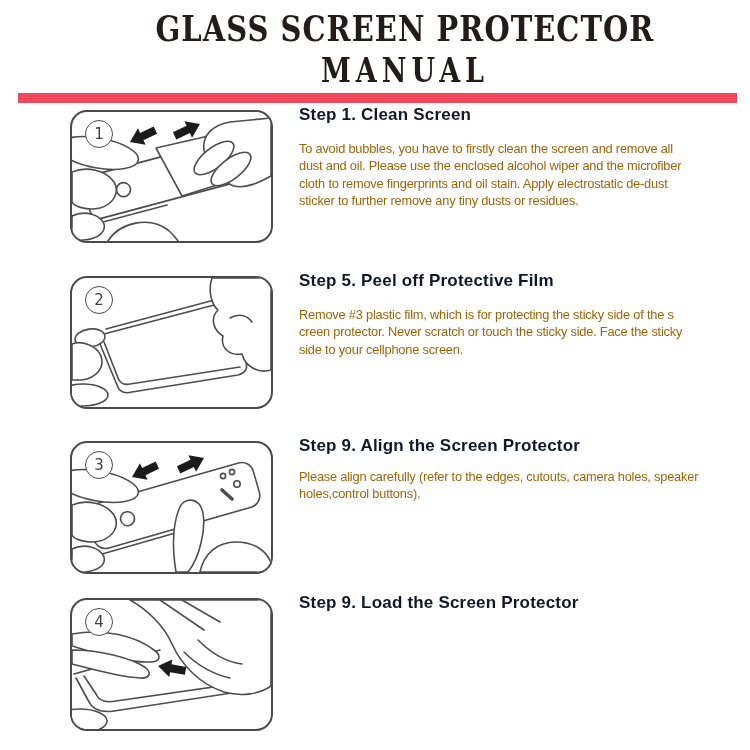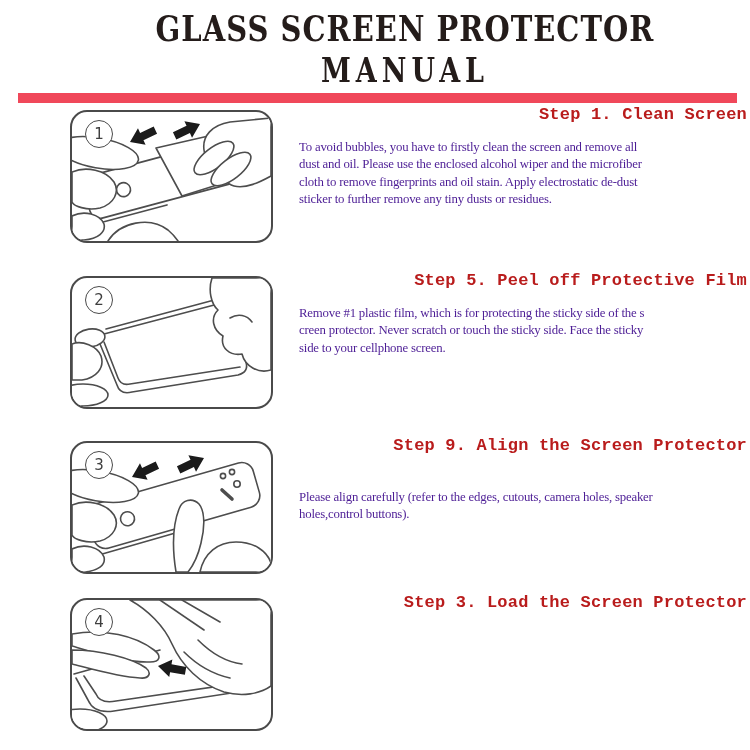--- a/index.html
+++ b/index.html
@@ -17,25 +17,25 @@
   .step2{top:271px;}
   .step3{top:436px;}
   .step4{top:593px;}
   .illus-box{position:absolute;left:70px;top:5px;width:199px;height:129px;
              border:2px solid #4a4a4a;border-radius:17px;overflow:hidden;background:#fff;}
   .illus-box svg{position:absolute;left:0;top:0;}
   .num-circle{position:absolute;left:13px;top:8px;width:26px;height:26px;border:1.8px solid #4a4a4a;
               border-radius:50%;display:flex;align-items:center;justify-content:center;
               font-family:"DejaVu Sans",sans-serif;font-size:15px;color:#3f3f3f;background:#fff;z-index:2;}
   .step-text{position:absolute;left:299px;top:0;width:448px;}
-  .step-heading{font-family:Liberation Mono, monospace;font-weight:bold;font-size:17px;
-                color:#b91c1c;letter-spacing:0.2px;text-align:right;}
-  .step-body{margin-top:15px;font-family:Liberation Serif, serif;font-size:12.8px;line-height:17.4px;
-             color:#4c1d95;white-space:pre-line;letter-spacing:-0.2px;}
-  .step3 .step-body{margin-top:34px;}
+  .step-heading{font-family:Liberation Sans, sans-serif;font-weight:bold;font-size:17px;
+                color:#0f172a;letter-spacing:0.2px;}
+  .step-body{margin-top:15px;font-family:Liberation Sans, sans-serif;font-size:12.8px;line-height:17.4px;
+             color:#a16207;white-space:pre-line;letter-spacing:-0.2px;}
+  .step3 .step-body{margin-top:12px;}
   .step4 .step-body{margin-top:13px;}
   
   .sk{stroke:#4d4d4d;stroke-width:1.6;fill:none;stroke-linecap:round;stroke-linejoin:round;}
   .skf{stroke:#4d4d4d;stroke-width:1.6;fill:#ffffff;stroke-linecap:round;stroke-linejoin:round;}
   .blk{fill:#1b1b1b;stroke:none;}
   .hidden-defs{position:absolute;width:0;height:0;overflow:hidden;}
 </style>
 </head>
 <body>
 
@@ -110,21 +110,21 @@
         </g>
         <g>
           <ellipse class="skf" cx="18" cy="60" rx="15" ry="9" transform="rotate(-8 18 60)"></ellipse>
           <path class="skf" d="M0,66 C10,62 25,68 29,78 C33,90 24,100 10,102 L0,102 Z"></path>
           <ellipse class="skf" cx="11" cy="117" rx="25" ry="11"></ellipse>
         </g>
       </svg>
     </div>
     <div class="step-text">
       <div class="step-heading">Step 5. Peel off Protective Film</div>
-      <div class="step-body">Remove #1 plastic film, which is for protecting the sticky side of the s
+      <div class="step-body">Remove #3 plastic film, which is for protecting the sticky side of the s
 creen protector. Never scratch or touch the sticky side. Face the sticky
 side to your cellphone screen.</div>
     </div>
   </div>
 
   <div class="step step3">
     <div class="illus-box">
       <div class="num-circle">3</div>
       <svg width="199" height="129" viewBox="0 0 199 129">
         <g transform="rotate(-16 100 64)">
@@ -176,17 +176,17 @@
           <path class="skf" d="M58,0 C76,10 92,26 100,44 C110,66 128,84 152,92 C170,97 188,94 199,86 L199,0 Z"></path>
           <path class="sk" d="M88,0 L132,30"></path>
           <path class="sk" d="M110,0 L148,22"></path>
           <path class="sk" d="M112,52 C124,64 140,74 158,78"></path>
           <path class="sk" d="M126,40 C138,52 154,62 170,64"></path>
         </g>
         <use href="#fat-arrow" class="blk" transform="translate(86,66) rotate(10)"></use>
       </svg>
     </div>
     <div class="step-text">
-      <div class="step-heading">Step 3. Load the Screen Protector</div>
+      <div class="step-heading">Step 9. Load the Screen Protector</div>
     </div>
   </div>
 
 </div>
 
 </body></html>

